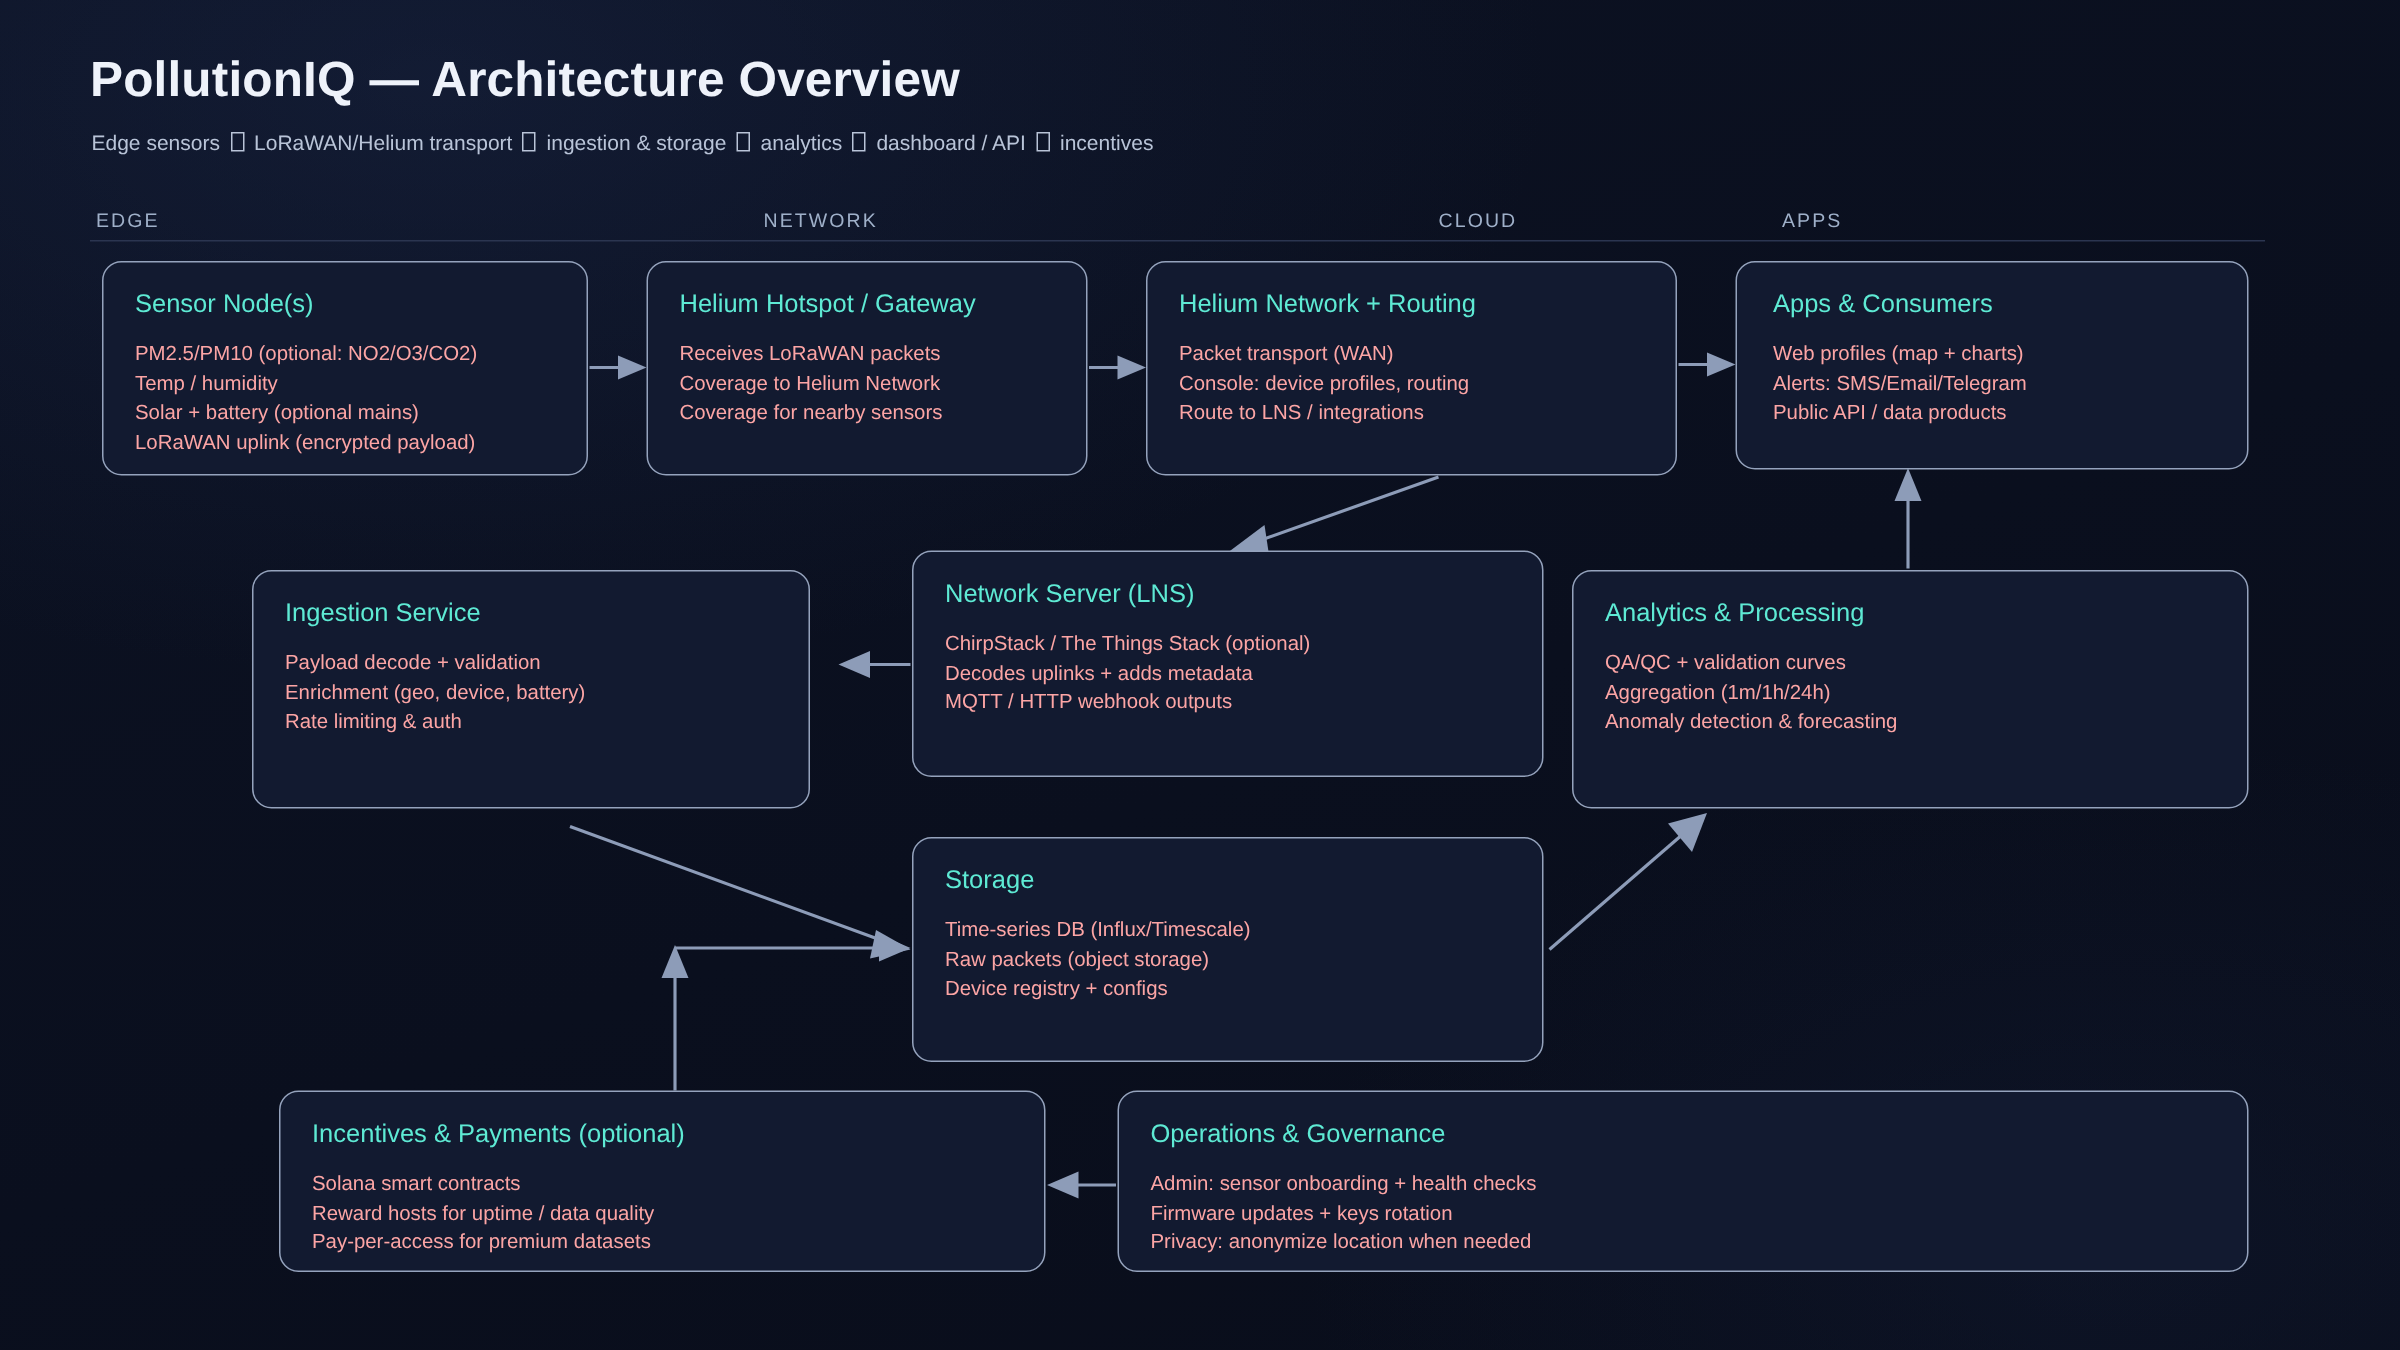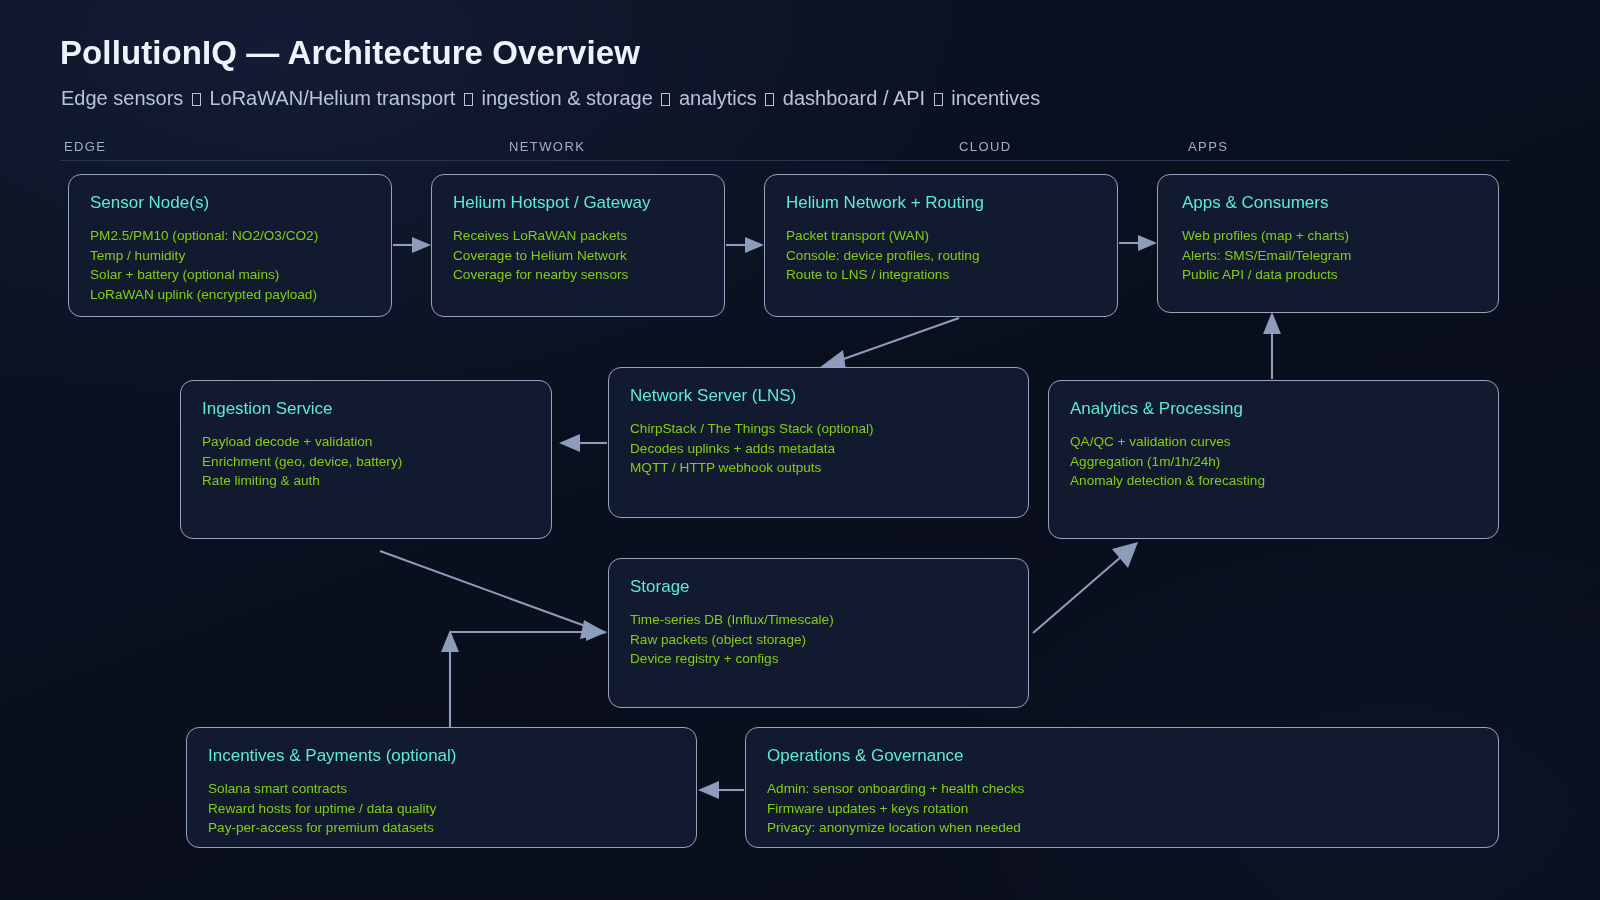--- a/index.html
+++ b/index.html
@@ -44,21 +44,21 @@
     font-weight: bold;
     letter-spacing: 0.1px;
     color: #eef2fa;
     white-space: nowrap;
   }
 
   #page-subtitle {
     position: absolute;
     left: 61px;
     top: 87px;
-    font-size: 20px;
+    font-size: 14px;
     color: #b9c4d8;
     white-space: nowrap;
   }
 
   
   .tofu {
     display: inline-block;
     width: 9px;
     height: 13px;
     border: 1.3px solid #b9c4d8;
@@ -113,21 +113,21 @@
     font-size: 17px;
     font-weight: normal;
     color: #5eead4;
     margin-bottom: 13px;
     white-space: nowrap;
   }
 
   .card-line {
     font-size: 13.6px;
     line-height: 19.6px;
-    color: #84cc16;
+    color: #fca5a5;
     white-space: nowrap;
   }
 </style>
 </head>
 <body>
 
 <div id="bg-wash"></div>
 
 <div id="canvas">
 
@@ -219,21 +219,21 @@
         <div class="card-line">Packet transport (WAN)</div>
         <div class="card-line">Console: device profiles, routing</div>
         <div class="card-line">Route to LNS / integrations</div>
       </div>
       <div class="card" style="left: 1157px; top: 174px; width: 342px; height: 139px; padding-left: 24px;">
         <div class="card-title">Apps &amp; Consumers</div>
         <div class="card-line">Web profiles (map + charts)</div>
         <div class="card-line">Alerts: SMS/Email/Telegram</div>
         <div class="card-line">Public API / data products</div>
       </div>
-      <div class="card" style="left: 180px; top: 380px; width: 372px; height: 159px;">
+      <div class="card" style="left: 168px; top: 380px; width: 372px; height: 159px;">
         <div class="card-title">Ingestion Service</div>
         <div class="card-line">Payload decode + validation</div>
         <div class="card-line">Enrichment (geo, device, battery)</div>
         <div class="card-line">Rate limiting &amp; auth</div>
       </div>
       <div class="card" style="left: 608px; top: 367px; width: 421px; height: 151px;">
         <div class="card-title">Network Server (LNS)</div>
         <div class="card-line">ChirpStack / The Things Stack (optional)</div>
         <div class="card-line">Decodes uplinks + adds metadata</div>
         <div class="card-line">MQTT / HTTP webhook outputs</div>

